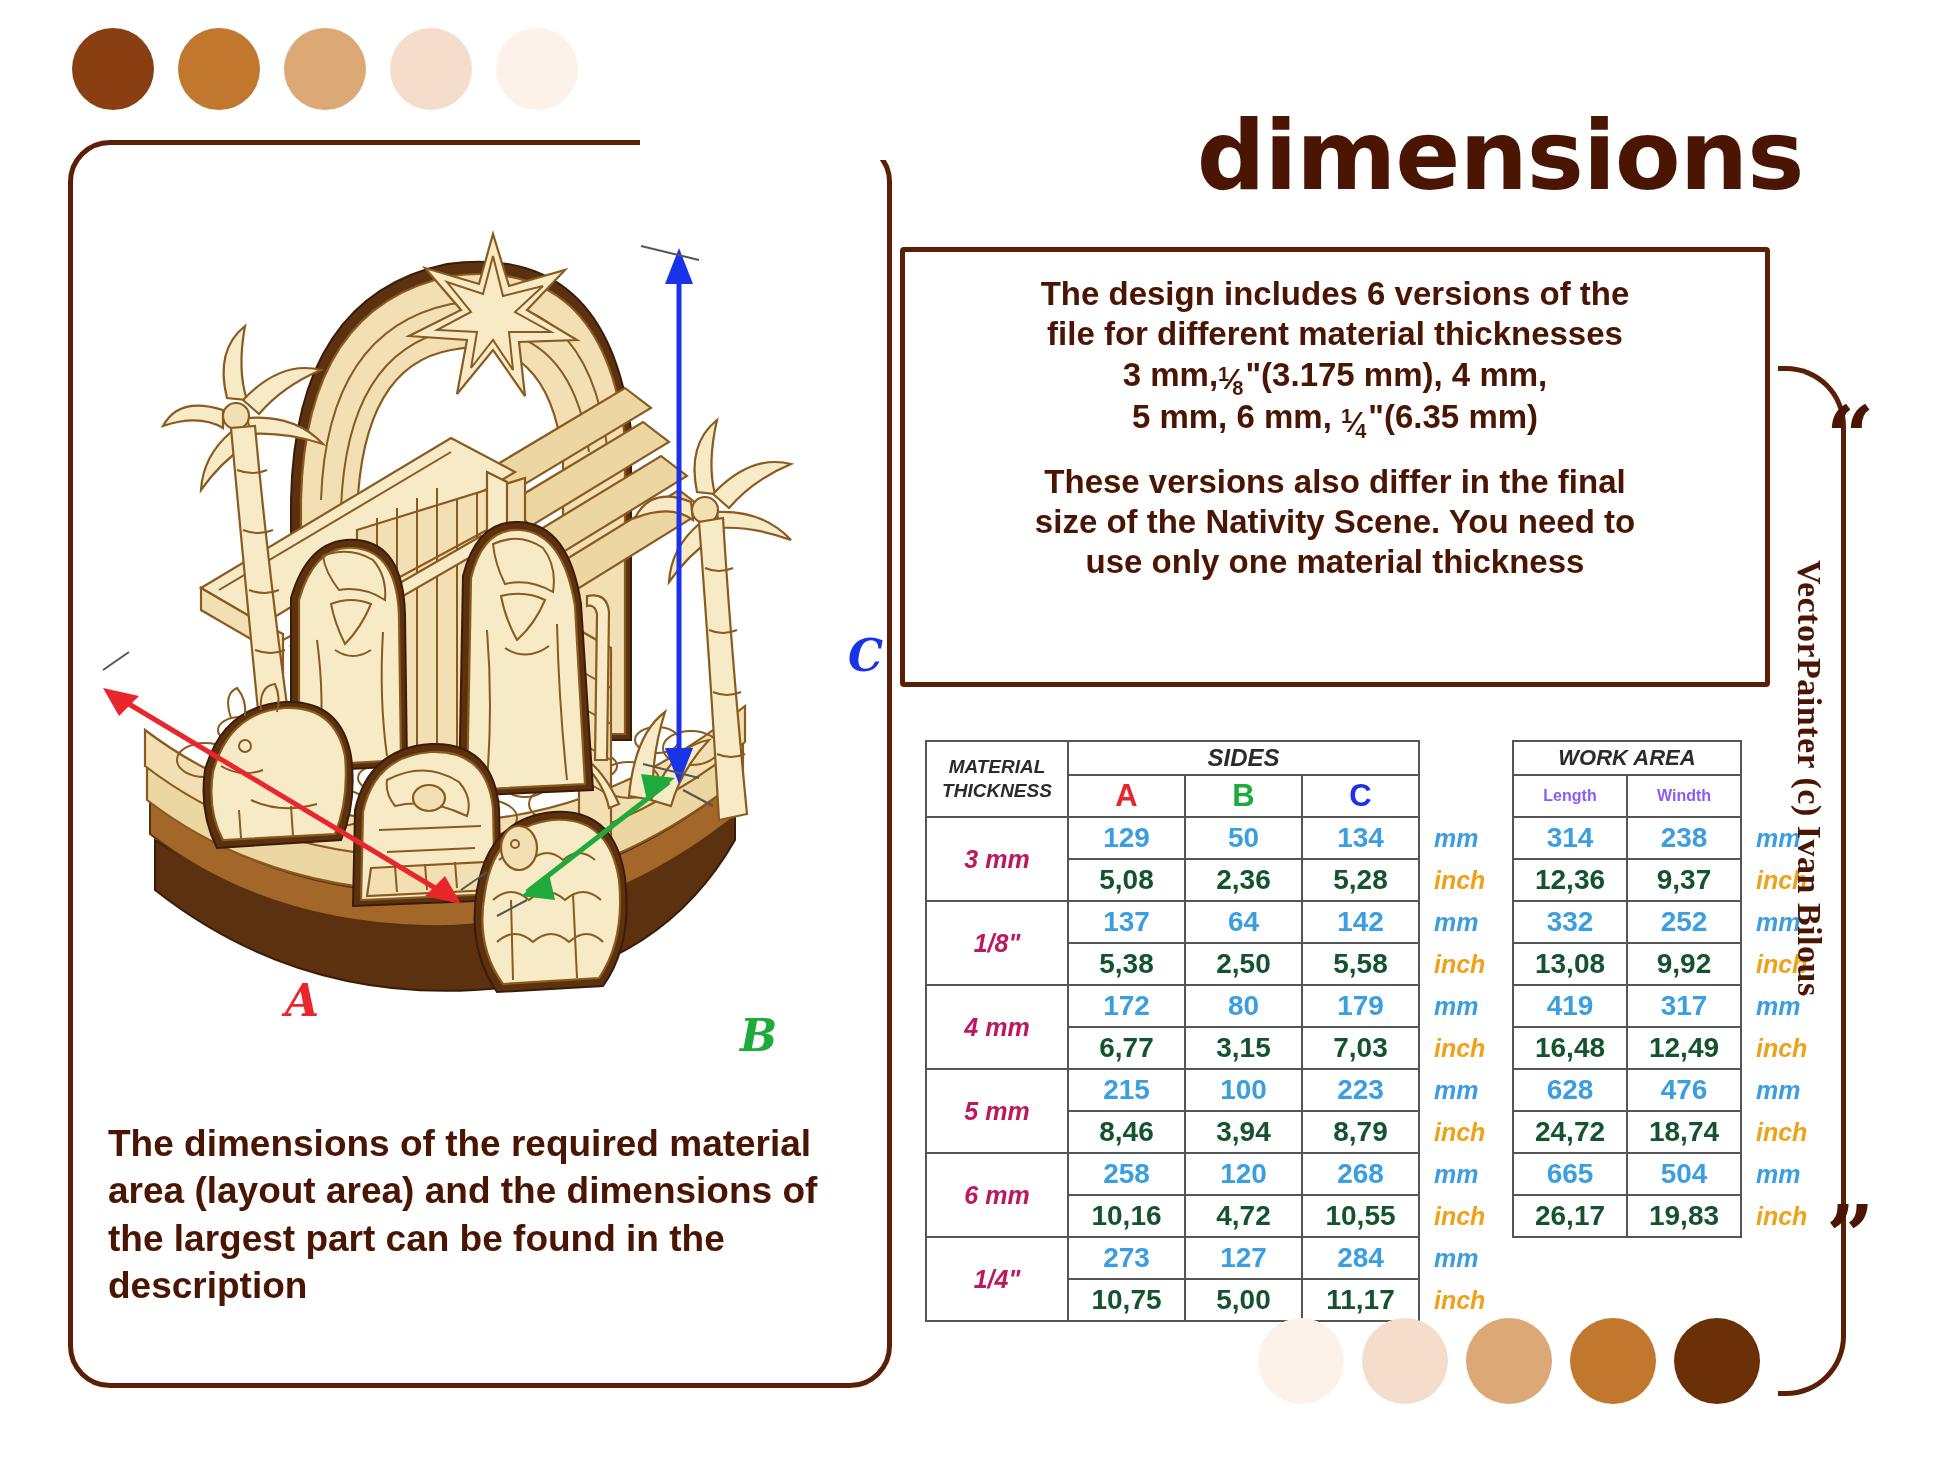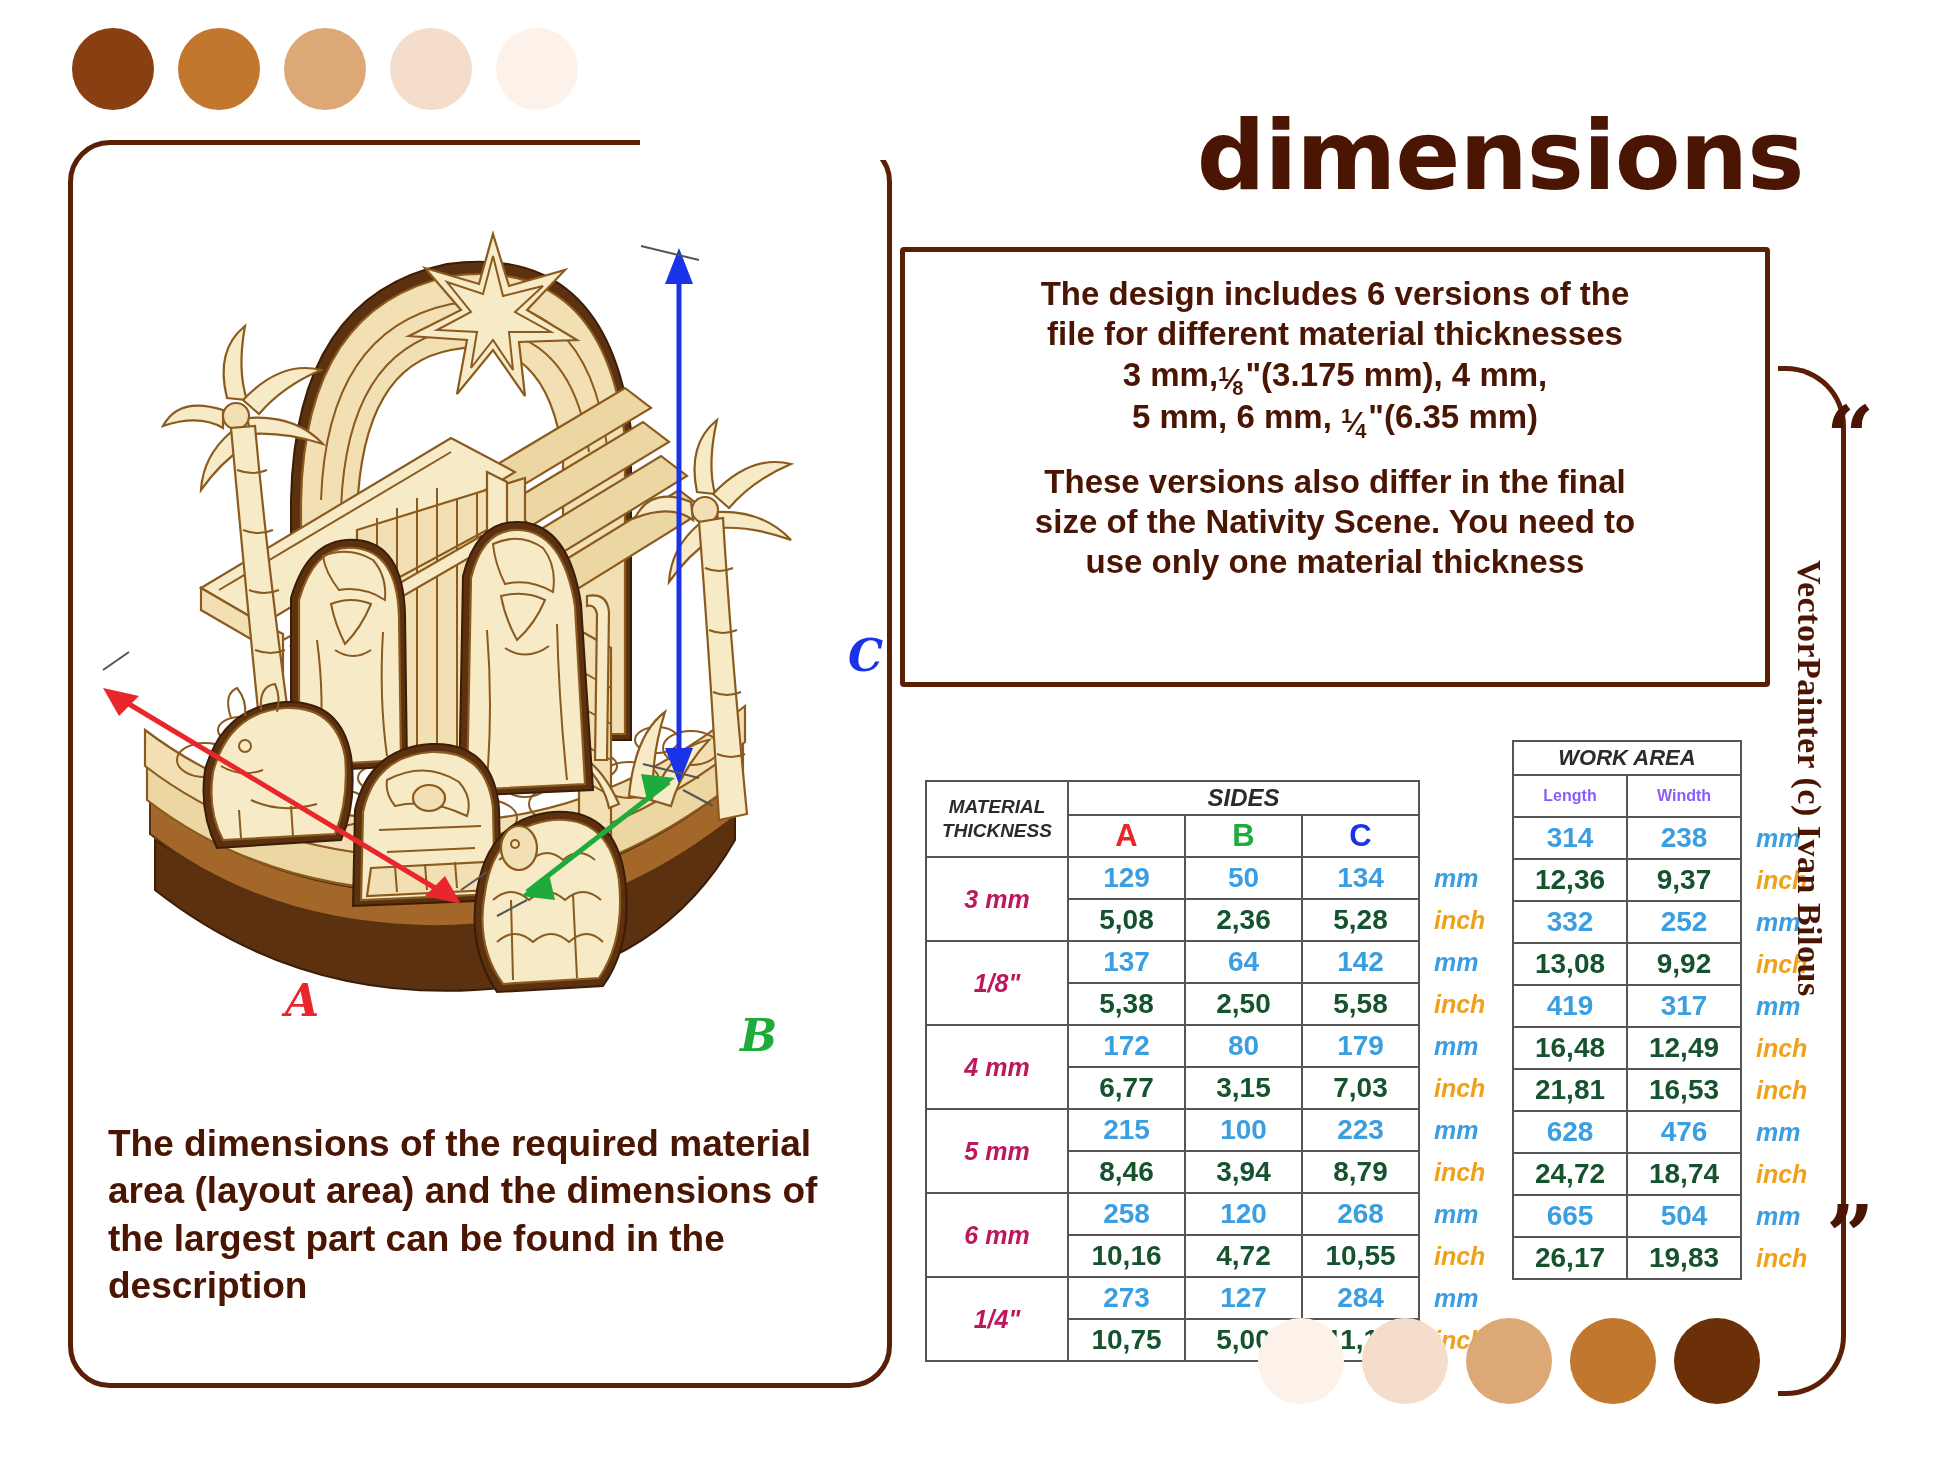--- a/index.html
+++ b/index.html
@@ -91,21 +91,21 @@
   
   table{border-collapse:collapse;}
   .tbl{
     position:absolute;font-weight:bold;
   }
   .tbl td,.tbl th{
     border:2px solid #555;
     text-align:center;vertical-align:middle;
     padding:0;
   }
-  .t-main{left:925px;top:780px;}
+  .t-main{left:925px;top:740px;}
   .t-work{left:1512px;top:740px;}
 
   .hdr-mat{font-style:italic;font-size:19px;color:#2b2b2b;width:140px;line-height:1.25;}
   .hdr-sides{font-style:italic;font-size:24px;color:#2b2b2b;}
   .hdr-work{font-style:italic;font-size:22px;color:#2b2b2b;}
   .col-a{color:#e8262c;font-size:31px;}
   .col-b{color:#1faa3c;font-size:31px;}
   .col-c{color:#1a33e8;font-size:31px;}
   .col-lw{color:#8b5cf6;font-size:16px;}
   .mat{font-style:italic;font-size:25px;color:#be185d;width:140px;}
@@ -505,25 +505,20 @@
     <td class="cell-w v-mm">419</td>
     <td class="cell-w v-mm">317</td>
     <td class="unit u-mm">mm</td>
   </tr>
   <tr>
     <td class="cell-w v-in">16,48</td>
     <td class="cell-w v-in">12,49</td>
     <td class="unit u-in">inch</td>
   </tr>
 
-  <tr>
-    <td class="cell-w v-in">21,81</td>
-    <td class="cell-w v-in">16,53</td>
-    <td class="unit u-in">inch</td>
-  </tr>
 
   <tr>
     <td class="cell-w v-mm">628</td>
     <td class="cell-w v-mm">476</td>
     <td class="unit u-mm">mm</td>
   </tr>
   <tr>
     <td class="cell-w v-in">24,72</td>
     <td class="cell-w v-in">18,74</td>
     <td class="unit u-in">inch</td>

